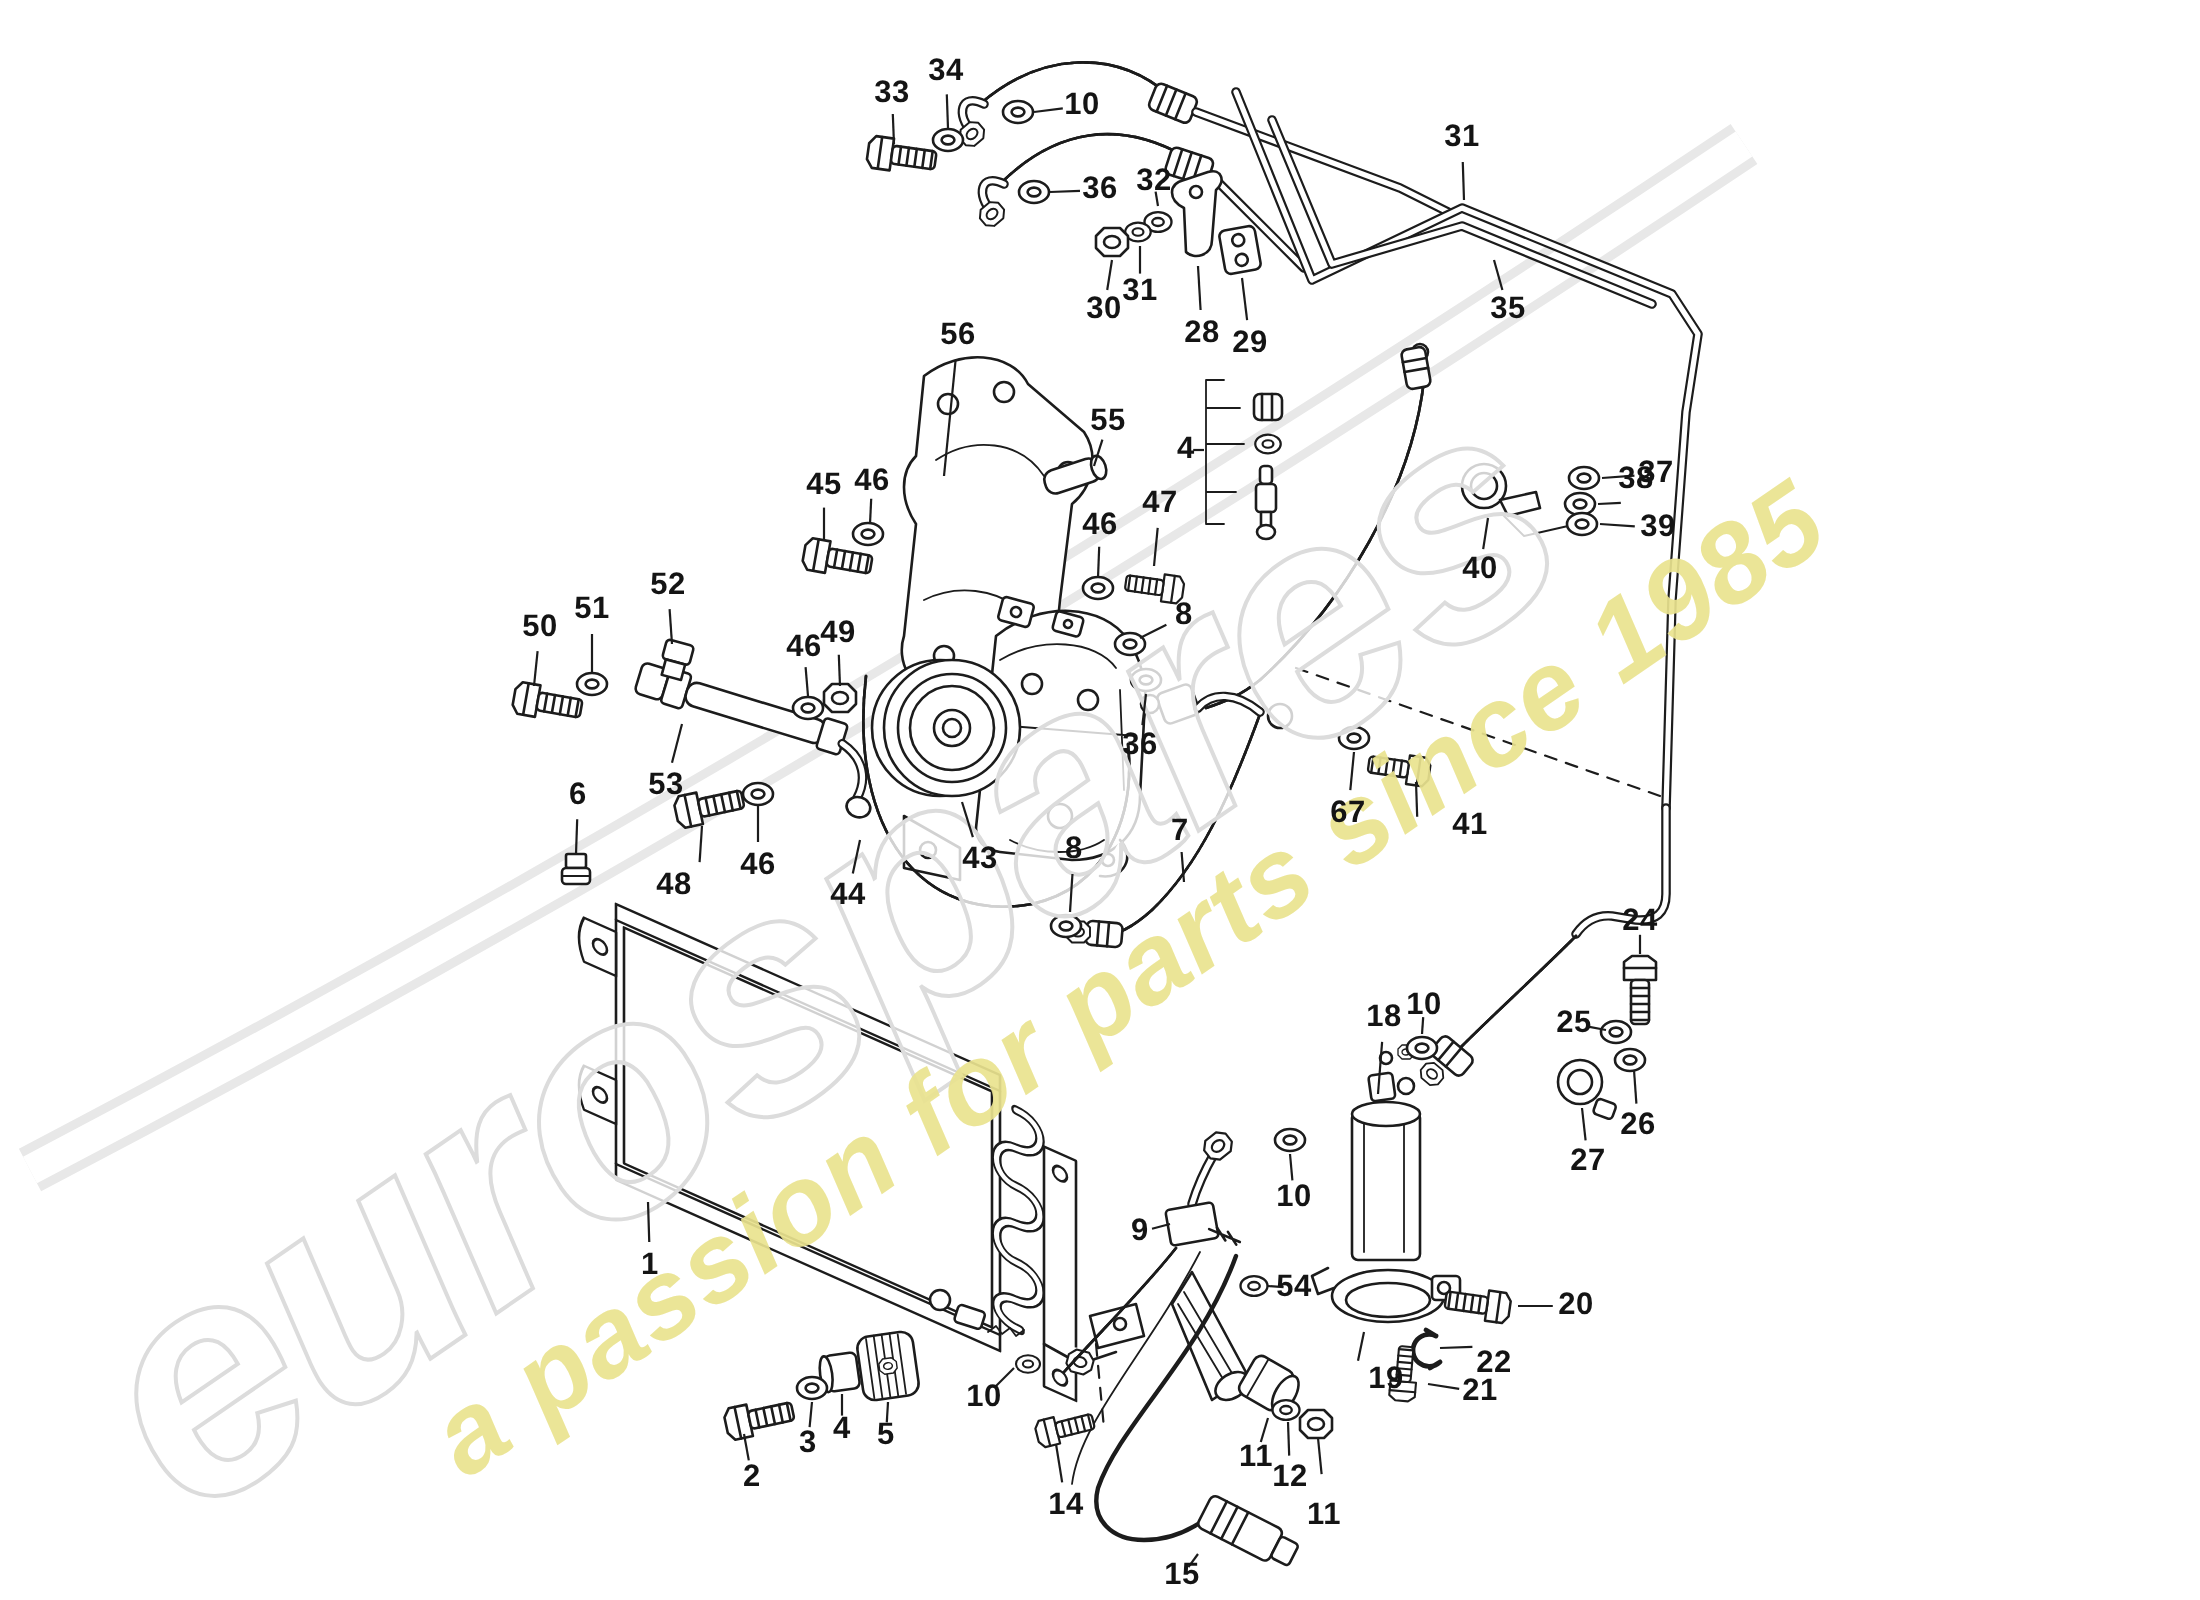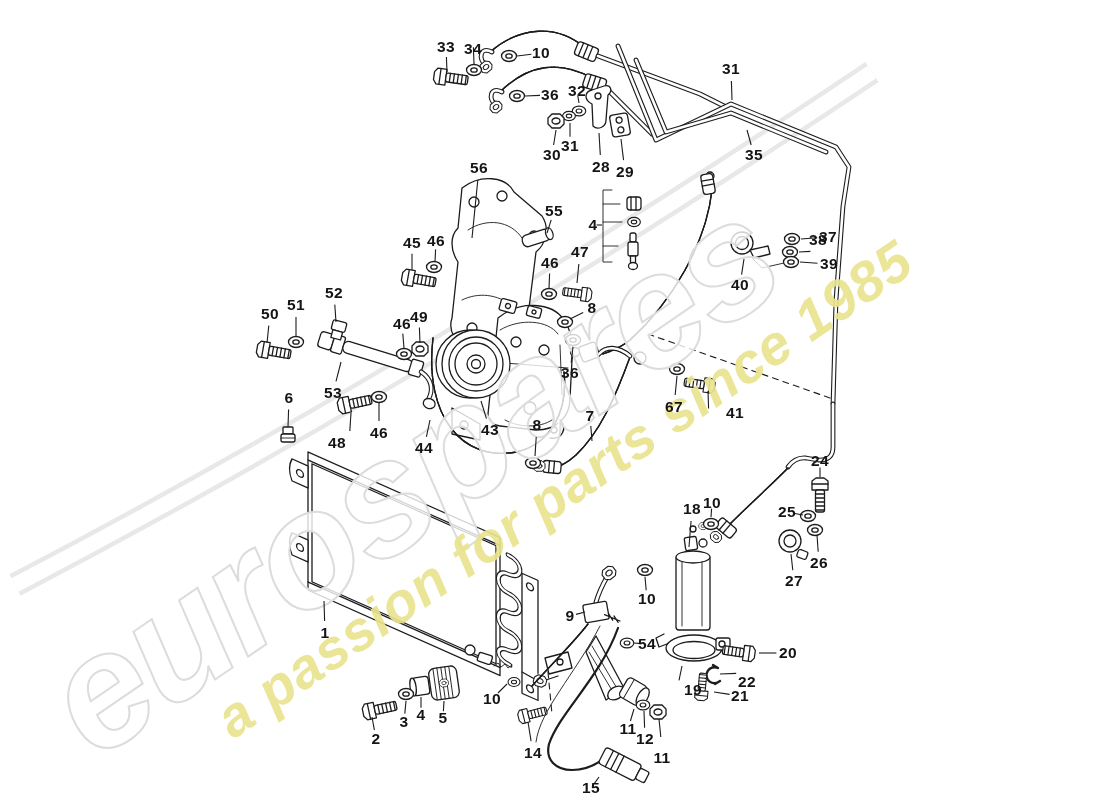--- a/index.html
+++ b/index.html
@@ -508,21 +508,21 @@
       <div class="callout" style="left: 820px; top: 461px;">24</div>
       <div class="callout" style="left: 787px; top: 512px;">25</div>
       <div class="callout" style="left: 819px; top: 563px;">26</div>
       <div class="callout" style="left: 794px; top: 581px;">27</div>
       <div class="callout" style="left: 601px; top: 167px;">28</div>
       <div class="callout" style="left: 625px; top: 172px;">29</div>
       <div class="callout" style="left: 552px; top: 155px;">30</div>
       <div class="callout" style="left: 570px; top: 146px;">31</div>
       <div class="callout" style="left: 577px; top: 91px;">32</div>
       <div class="callout" style="left: 446px; top: 47px;">33</div>
-      <div class="callout" style="left: 473px; top: 36px; margin-top: 13px;">34</div>
+      <div class="callout" style="left: 473px; top: 36px;">34</div>
       <div class="callout" style="left: 754px; top: 155px;">35</div>
       <div class="callout" style="left: 550px; top: 95px;">36</div>
       <div class="callout" style="left: 570px; top: 373px;">36</div>
       <div class="callout" style="left: 828px; top: 237px;">37</div>
       <div class="callout" style="left: 818px; top: 240px;">38</div>
       <div class="callout" style="left: 829px; top: 264px;">39</div>
       <div class="callout" style="left: 740px; top: 285px;">40</div>
       <div class="callout" style="left: 709px; top: 413px; margin-left: 26px;">41</div>
       <div class="callout" style="left: 674px; top: 407px;">67</div>
       <div class="callout" style="left: 490px; top: 430px;">43</div>

